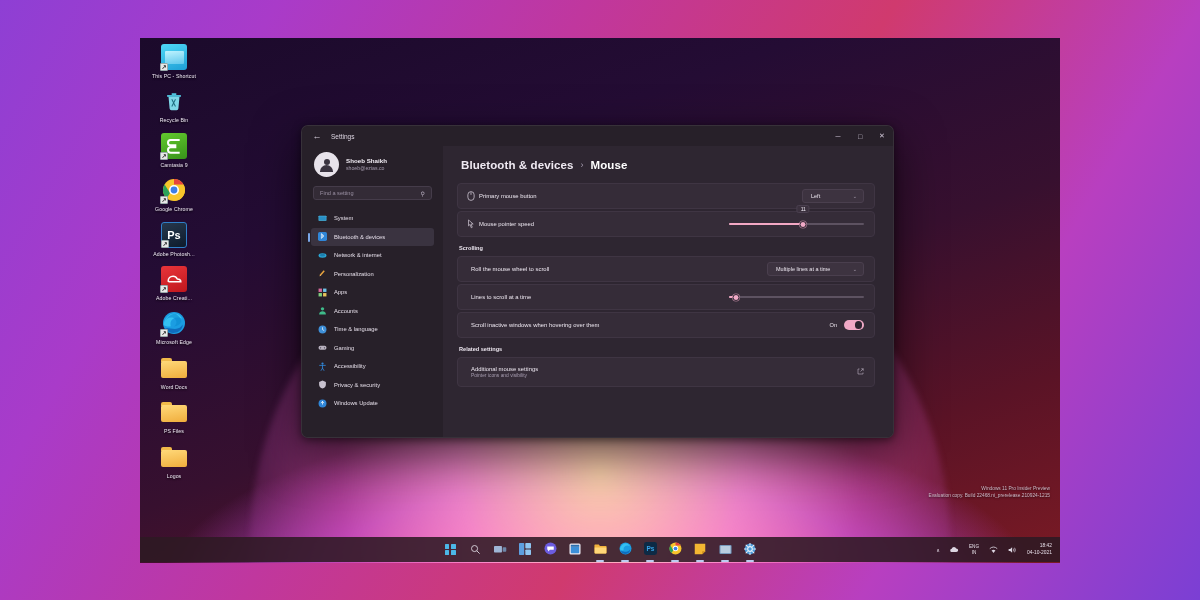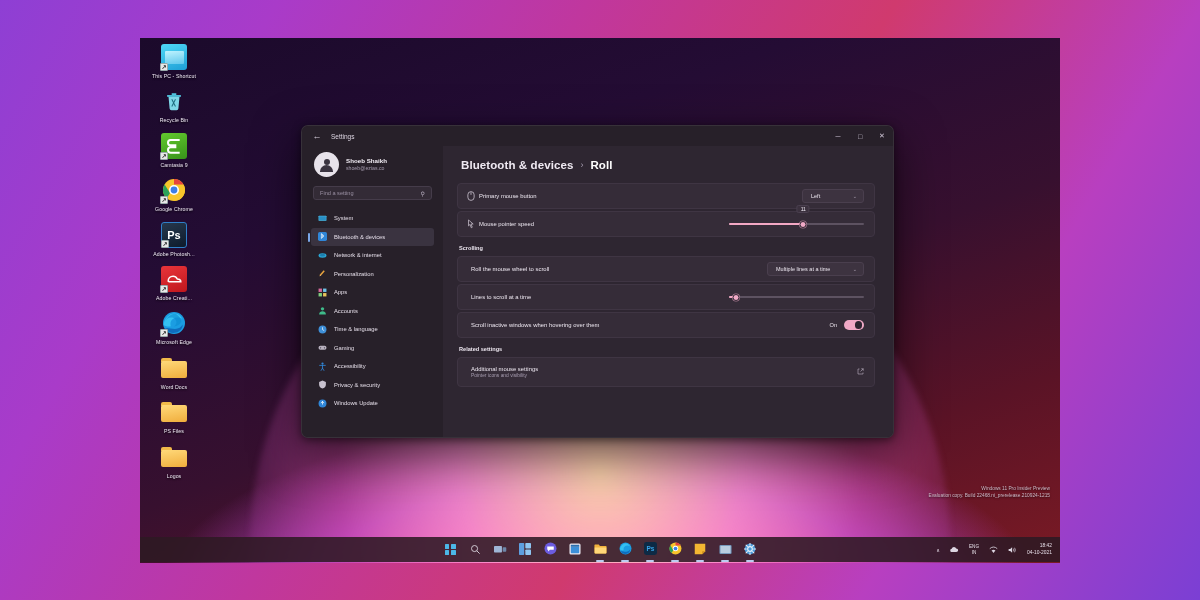--- a/index.html
+++ b/index.html
@@ -465,21 +465,21 @@
             <span class="navtext">Windows Update</span>
           </div>
         </div>
       </div>
 
       <div class="main">
 
         <div class="breadcrumb">
           <span class="bc-parent">Bluetooth &amp; devices</span>
           <span class="bc-sep">›</span>
-          <span class="bc-current">Roll</span>
+          <span class="bc-current">Mouse</span>
         </div>
 
         <div class="card">
           <span class="cico">
               <svg width="8" height="10" viewBox="0 0 12 16">
                 <rect x="1" y="1" width="10" height="14" rx="5" fill="none" stroke="#d6cddb" stroke-width="1.2"></rect>
                 <path d="M6 2.2v4" stroke="#d6cddb" stroke-width="1.2"></path>
               </svg>
             </span>
           <span class="ctitle">Primary mouse button</span>

